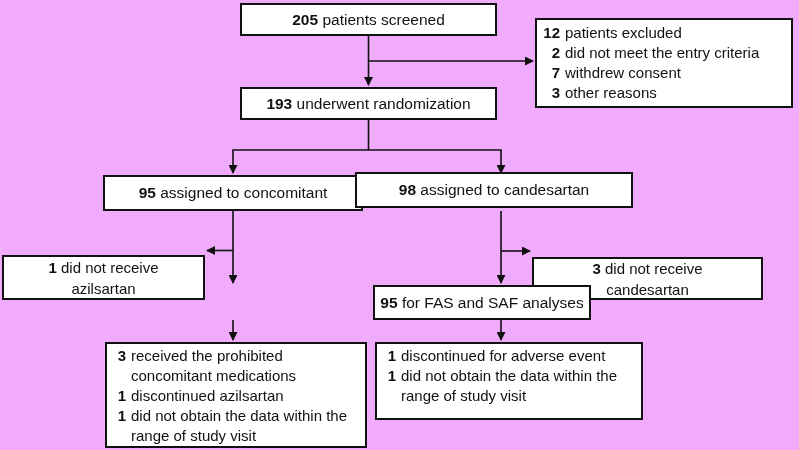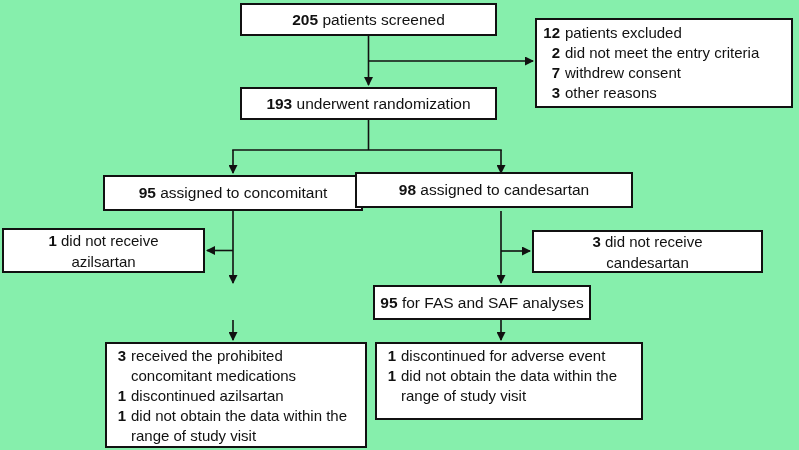--- a/index.html
+++ b/index.html
@@ -1,28 +1,28 @@
 <!DOCTYPE html>
 <html><head>
 <meta charset="utf-8">
 <style>
   * { margin:0; padding:0; box-sizing:border-box; }
   html,body { background:#ffffff; }
   body { font-family:"Liberation Sans","DejaVu Sans",sans-serif; color:#111111; }
-  .canvas { position:relative; width:799px; height:450px; background:#86efac; overflow:hidden; }
+  .canvas { position:relative; width:799px; height:450px; background:#f0abfc; overflow:hidden; }
   svg.connectors { position:absolute; left:0; top:0; width:799px; height:450px; }
 
   .box { position:absolute; background:#ffffff; border:2.5px solid #111111; font-size:15px; }
 
   
   .single { display:flex; align-items:center; justify-content:center; }
   .single p { text-align:center; white-space:nowrap; font-size:15.5px; }
 
   
-  .side { display:flex; align-items:center; justify-content:flex-start; padding:16px 18px; }
+  .side { display:flex; align-items:center; justify-content:flex-start; padding:16px 18px;margin-top:27px; }
   .side p { text-align:center; line-height:21px; }
 
   
   .list { line-height:20px; }
   .list .row { display:flex; align-items:flex-start; }
   .list .num { text-align:right; margin-right:5px; }
   .list .txt { flex:1; }
   .list.wide-num { padding:3px 4px 0 6px; }
   .list.wide-num .num { flex:0 0 17px; }
   .list.narrow-num { padding:2px 14px 0 8px; }

